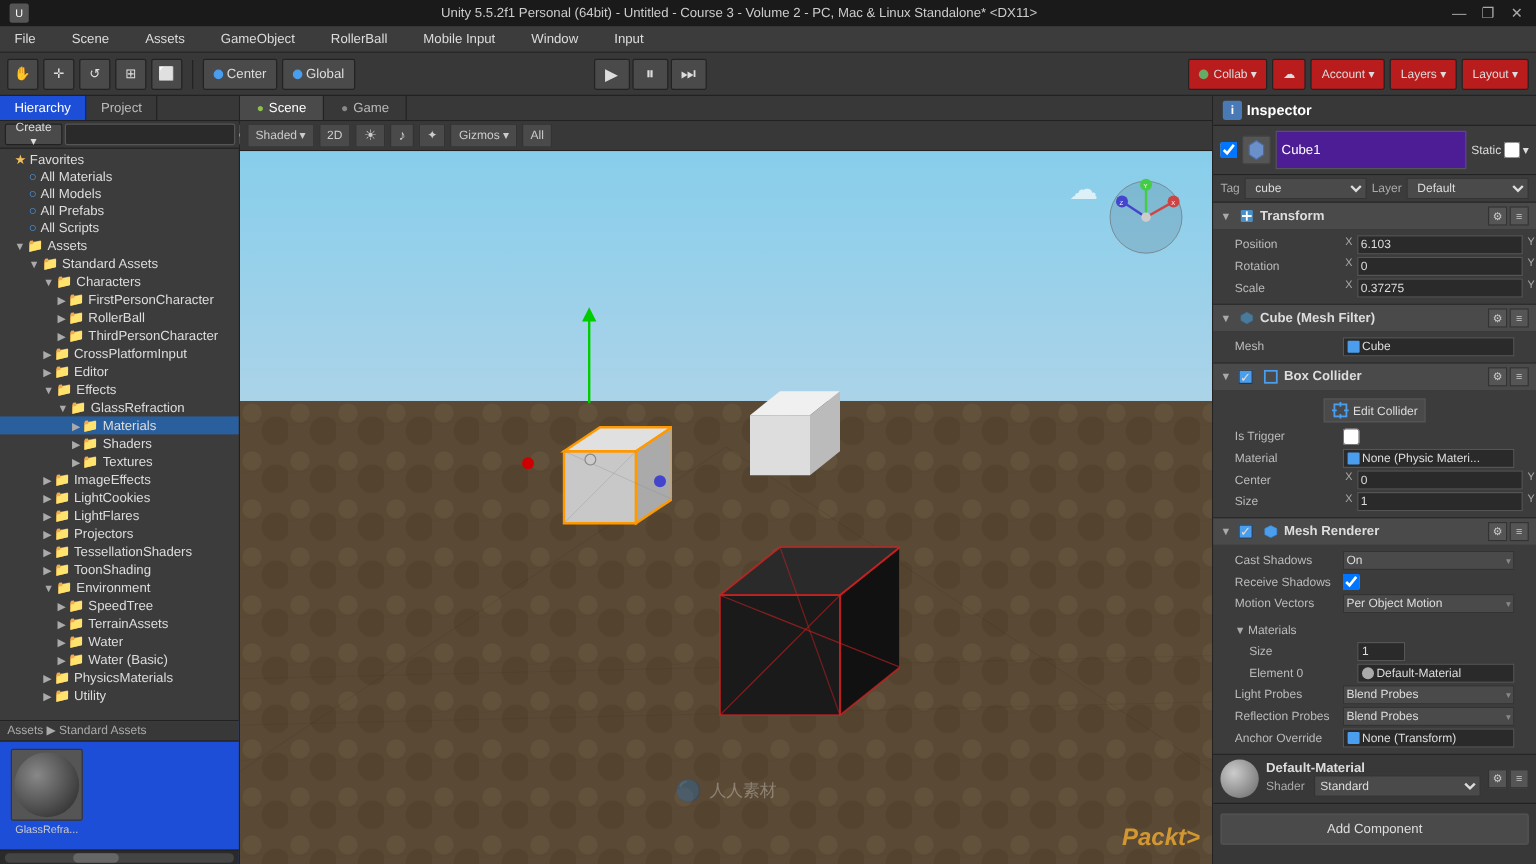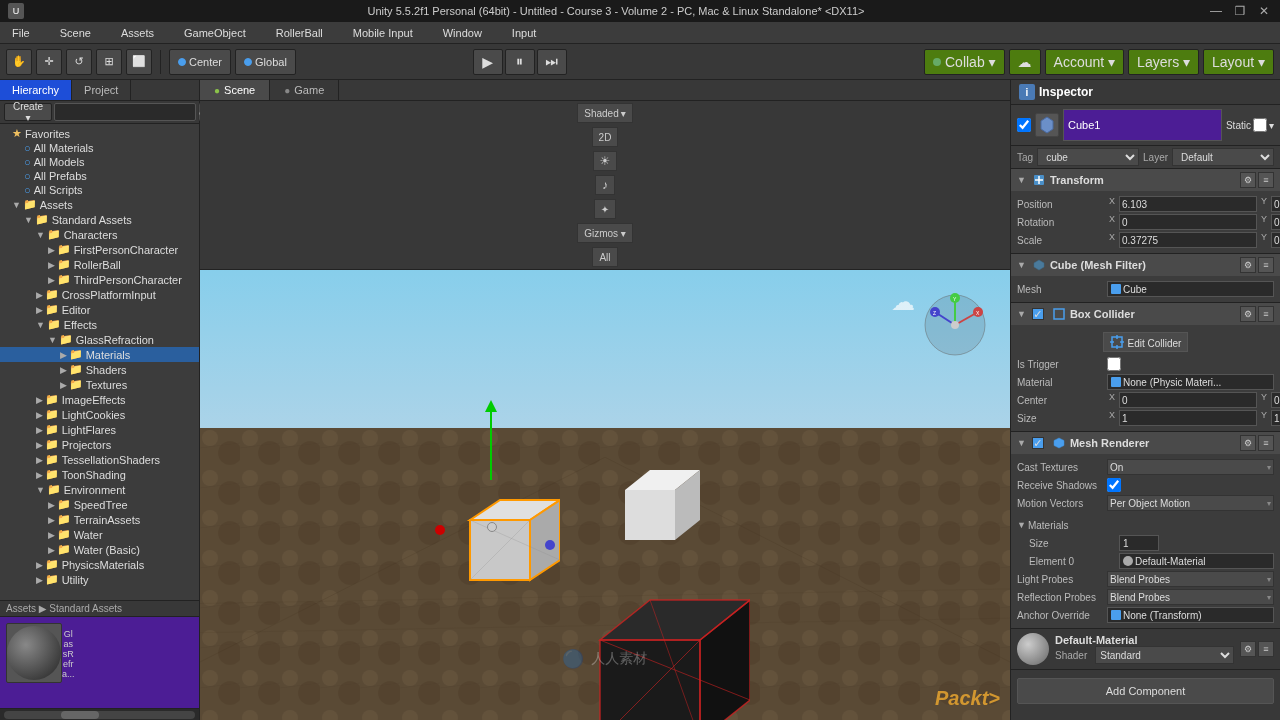--- a/index.html
+++ b/index.html
@@ -24,21 +24,21 @@
       height: 36px; background: #383838; display: flex; align-items: center; padding: 0 6px; border-bottom: 1px solid #222; gap: 4px;
     }
     .toolbar-btn {
       height: 26px; padding: 0 8px; background: #4a4a4a; border: 1px solid #222; color: #ddd; cursor: pointer; display: flex; align-items: center; gap: 3px; font-size: 11px; border-radius: 2px;
     }
     .toolbar-separator { width: 1px; height: 24px; background: #222; margin: 0 4px; }
     .play-controls { display: flex; gap: 2px; margin: 0 auto; }
     .play-btn { width: 30px; height: 26px; background: #4a4a4a; border: 1px solid #222; color: #ddd; cursor: pointer; display: flex; align-items: center; justify-content: center; font-size: 14px; border-radius: 2px; }
     .toolbar-right { display: flex; gap: 4px; margin-left: auto; }
     .dropdown-btn {
-      height: 26px; padding: 0 8px; background: #4d7c0f; border: 1px solid #222; color: #ddd; cursor: pointer; display: flex; align-items: center; gap: 4px; font-size: 14px; border-radius: 2px;
+      height: 26px; padding: 0 8px; background: #b91c1c; border: 1px solid #222; color: #ddd; cursor: pointer; display: flex; align-items: center; gap: 4px; font-size: 10px; border-radius: 2px;
     }
 
     
     #main { display: flex; height: calc(720px - 22px - 22px - 36px); }
 
     
     #left-panel { width: 200px; display: flex; flex-direction: column; background: #3c3c3c; border-right: 1px solid #222; }
 
     
     .panel-tabs { display: flex; background: #383838; border-bottom: 1px solid #222; }
@@ -55,34 +55,34 @@
     .indent1 { padding-left: 12px; }
     .indent2 { padding-left: 24px; }
     .indent3 { padding-left: 36px; }
     .indent4 { padding-left: 48px; }
     .indent5 { padding-left: 60px; }
     .folder-icon { color: #d4a96a; margin-right: 3px; }
     .scene-icon { color: #4a9eed; margin-right: 3px; }
     .fav-icon { color: #f0c060; margin-right: 3px; }
 
     
-    #assets-panel { height: 120px; border-top: 1px solid #222; background: #4c1d95; display: flex; flex-direction: column; }
+    #assets-panel { height: 120px; border-top: 1px solid #222; background: #1d4ed8; display: flex; flex-direction: column; }
     .assets-breadcrumb { padding: 2px 6px; font-size: 10px; color: #aaa; background: #383838; border-bottom: 1px solid #222; }
     .assets-content { flex: 1; overflow-y: auto; display: flex; flex-wrap: wrap; padding: 4px; gap: 4px; align-content: flex-start; }
-    .asset-item { display: flex; align-items: center; width: 70px; cursor: pointer; padding: 2px; }
+    .asset-item { display: flex; flex-direction: column; align-items: center; width: 70px; cursor: pointer; padding: 2px; }
     .asset-thumb { width: 60px; height: 60px; background: #555; border: 1px solid #333; border-radius: 2px; display: flex; align-items: center; justify-content: center; }
     .asset-sphere { width: 54px; height: 54px; background: radial-gradient(circle at 35% 35%, #888, #222); border-radius: 50%; }
     .asset-label { font-size: 9px; text-align: center; color: #ccc; margin-top: 2px; word-break: break-all; }
 
     
     #center-panel { flex: 1; display: flex; flex-direction: column; }
     .scene-tabs { display: flex; background: #383838; border-bottom: 1px solid #222; }
     .scene-tab { padding: 4px 14px; cursor: pointer; font-size: 11px; color: #bbb; border-right: 1px solid #222; display: flex; align-items: center; gap: 4px; }
     .scene-tab.active { background: #4a4a4a; color: #fff; }
-    .scene-toolbar { display: flex; align-items: center; padding: 2px 6px; background: #383838; border-bottom: 1px solid #222; gap: 4px; flex-direction: column; }
+    .scene-toolbar { display: flex; align-items: center; padding: 2px 6px; background: #383838; border-bottom: 1px solid #222; gap: 4px; }
     .scene-view { flex: 1; background: linear-gradient(180deg, #87CEEB 0%, #87CEEB 40%, #6b5a45 40%, #5a4a35 100%); position: relative; overflow: hidden; }
 
     
     #right-panel { width: 270px; background: #383838; border-left: 1px solid #222; display: flex; flex-direction: column; overflow-y: auto; }
     .inspector-header { padding: 4px 8px; background: #383838; border-bottom: 1px solid #222; display: flex; align-items: center; gap: 4px; font-size: 12px; font-weight: bold; color: #fff; }
     .inspector-icon { width: 16px; height: 16px; background: #4a7ab5; border-radius: 2px; display: flex; align-items: center; justify-content: center; font-size: 10px; color: #fff; }
 
     
     .obj-header { padding: 4px 6px; background: #3c3c3c; border-bottom: 1px solid #222; display: flex; align-items: center; gap: 4px; }
     .obj-icon { width: 24px; height: 24px; background: #555; border: 1px solid #444; border-radius: 2px; display: flex; align-items: center; justify-content: center; }
@@ -94,21 +94,21 @@
     .tag-select { height: 18px; background: #4a4a4a; border: 1px solid #333; color: #ddd; font-size: 10px; padding: 0 4px; }
 
     
     .component { border-bottom: 1px solid #222; }
     .component-header { display: flex; align-items: center; padding: 3px 6px; background: #4a4a4a; cursor: pointer; gap: 4px; }
     .component-icon { width: 14px; height: 14px; display: flex; align-items: center; justify-content: center; }
     .component-title { font-size: 11px; font-weight: bold; color: #ddd; flex: 1; }
     .component-btns { display: flex; gap: 2px; }
     .comp-btn { width: 16px; height: 16px; background: #555; border: 1px solid #333; color: #ccc; cursor: pointer; font-size: 9px; display: flex; align-items: center; justify-content: center; }
 
-    .component-body { padding: 4px 6px; background: #3c3c3c; }
+    .component-body { padding: 4px 18px; background: #3c3c3c; }
     .prop-row { display: flex; align-items: center; padding: 1px 0; min-height: 18px; }
     .prop-label { width: 90px; font-size: 10px; color: #bbb; flex-shrink: 0; }
     .prop-input { height: 16px; background: #2a2a2a; border: 1px solid #555; color: #ddd; padding: 0 3px; font-size: 10px; flex: 1; }
     .xyz-group { display: flex; gap: 2px; flex: 1; }
     .xyz-label { font-size: 9px; color: #aaa; width: 10px; text-align: center; }
     .xyz-input { height: 16px; background: #2a2a2a; border: 1px solid #555; color: #ddd; padding: 0 2px; font-size: 10px; flex: 1; min-width: 30px; }
     .prop-dropdown { height: 16px; background: #4a4a4a; border: 1px solid #333; color: #ddd; font-size: 10px; padding: 0 2px; flex: 1; display: flex; align-items: center; justify-content: space-between; cursor: pointer; }
 
     
     .edit-collider-btn { display: flex; align-items: flex-end; gap: 4px; padding: 2px 6px; background: #4a4a4a; border: 1px solid #555; color: #ddd; cursor: pointer; font-size: 10px; height: 20px; margin: 2px 0; }
@@ -717,21 +717,21 @@
         </div>
         <span class="component-title">Mesh Renderer</span>
         <div class="component-btns">
           <div class="comp-btn">⚙</div>
           <div class="comp-btn">≡</div>
         </div>
       </div>
       <div class="component-body">
 
         <div class="prop-row">
-          <span class="prop-label">Cast Textures</span>
+          <span class="prop-label">Cast Shadows</span>
           <div class="prop-dropdown">
             <span>On</span>
             <span class="chevron">▾</span>
           </div>
         </div>
 
         <div class="prop-row">
           <span class="prop-label">Receive Shadows</span>
           <input type="checkbox" checked="" style="width: 14px; height: 14px;">
         </div>

